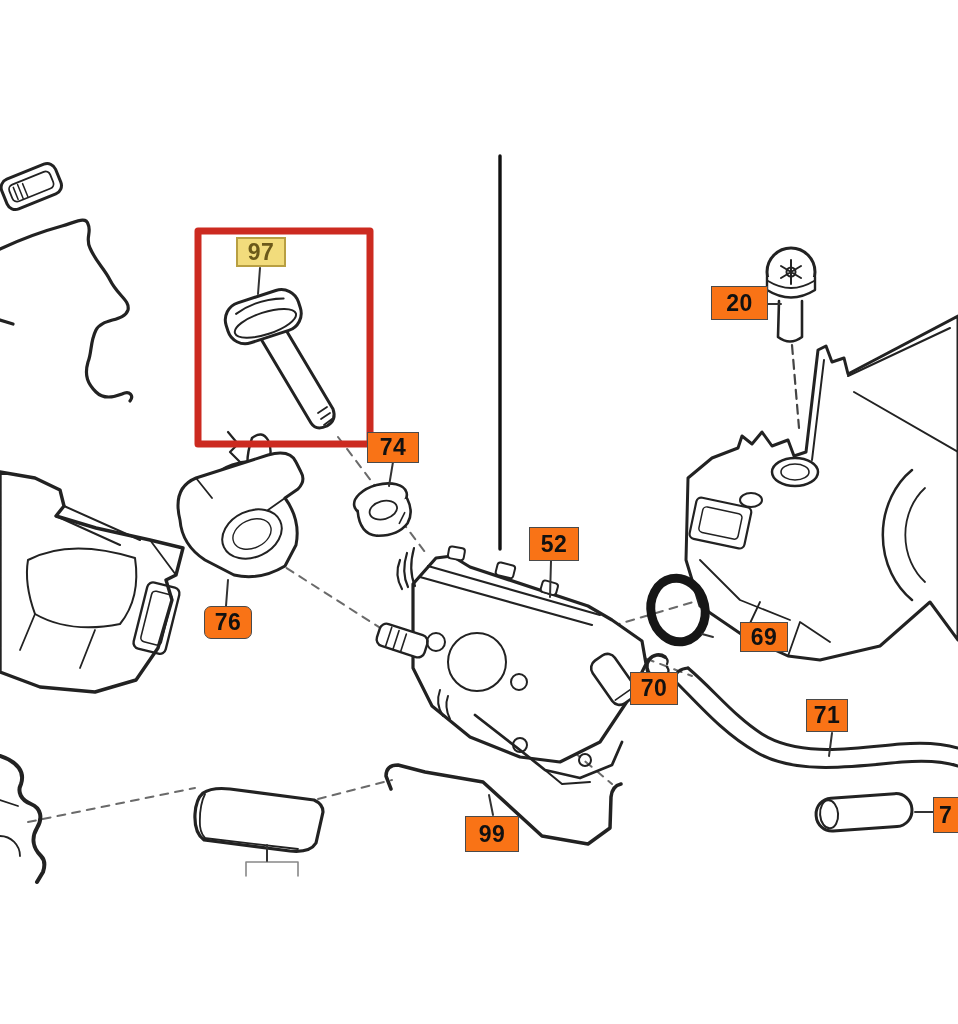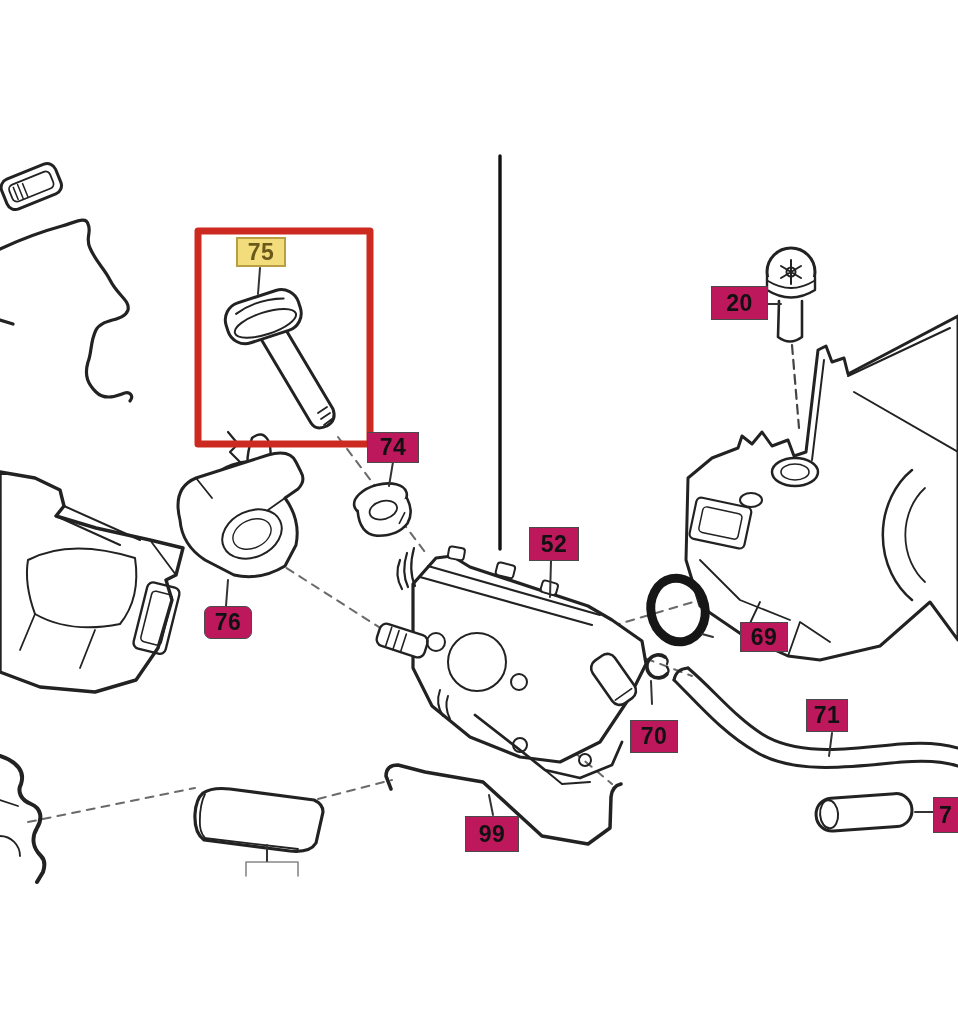--- a/index.html
+++ b/index.html
@@ -1,19 +1,19 @@
 <!DOCTYPE html>
 <html><head>
 <meta charset="utf-8">
 <style>
   html,body{margin:0;padding:0;background:#fff;}
   #canvas{position:relative;width:958px;height:1024px;background:#ffffff;overflow:hidden;
           font-family:"Liberation Sans", sans-serif;}
   #art{position:absolute;left:0;top:0;}
-  .part-label{position:absolute;box-sizing:border-box;background:#be185d;border:1.6px solid #4a4a4a;
+  .part-label{position:absolute;box-sizing:border-box;background:#f97316;border:1.6px solid #4a4a4a;
       color:#111;font-weight:bold;font-size:23px;display:flex;align-items:center;justify-content:center;
       letter-spacing:0.5px;}
   .part-label.highlighted{background:#f2dc7c;border:2px solid #b89f42;color:#6b591a;}
   .part-label.cut-right{border-right:none;justify-content:flex-start;padding-left:5px;}
 </style>
 </head>
 <body>
 
 <div id="canvas">
 
@@ -203,33 +203,33 @@
     <path d="M713,637 L702,634"></path>
     <path d="M652,704 L651,681"></path>
     <path d="M832,733 L829,756"></path>
     <path d="M493,815 L489,795"></path>
     <path d="M915,812 L933,812"></path>
     <path d="M228,580 L226,606"></path>
     <path d="M267,845 L267,861"></path>
   </g>
 </svg>
 
-<div class="part-label highlighted" style="left:236px;top:237px;width:50px;height:30px;">75</div>
+<div class="part-label highlighted" style="left:236px;top:237px;width:50px;height:30px;">97</div>
 
 <div class="part-label" style="left:367px;top:432px;width:52px;height:31px;">74</div>
 
 <div class="part-label" style="left:711px;top:286px;width:57px;height:34px;">20</div>
 
 <div class="part-label" style="left:204px;top:606px;width:48px;height:33px;border-radius:7px;">76</div>
 
 <div class="part-label" style="left:529px;top:527px;width:50px;height:34px;">52</div>
 
 <div class="part-label" style="left:713px;top:622px;width:48px;height:30px;margin-left:27px;">69</div>
 
-<div class="part-label" style="left:630px;top:720px;width:48px;height:33px;">70</div>
+<div class="part-label" style="left:630px;top:672px;width:48px;height:33px;">70</div>
 
 <div class="part-label" style="left:806px;top:699px;width:42px;height:33px;">71</div>
 
 <div class="part-label" style="left:465px;top:816px;width:54px;height:36px;">99</div>
 
 <div class="part-label cut-right" style="left:933px;top:797px;width:25px;height:36px;">7</div>
 
 </div>
 
 </body></html>

